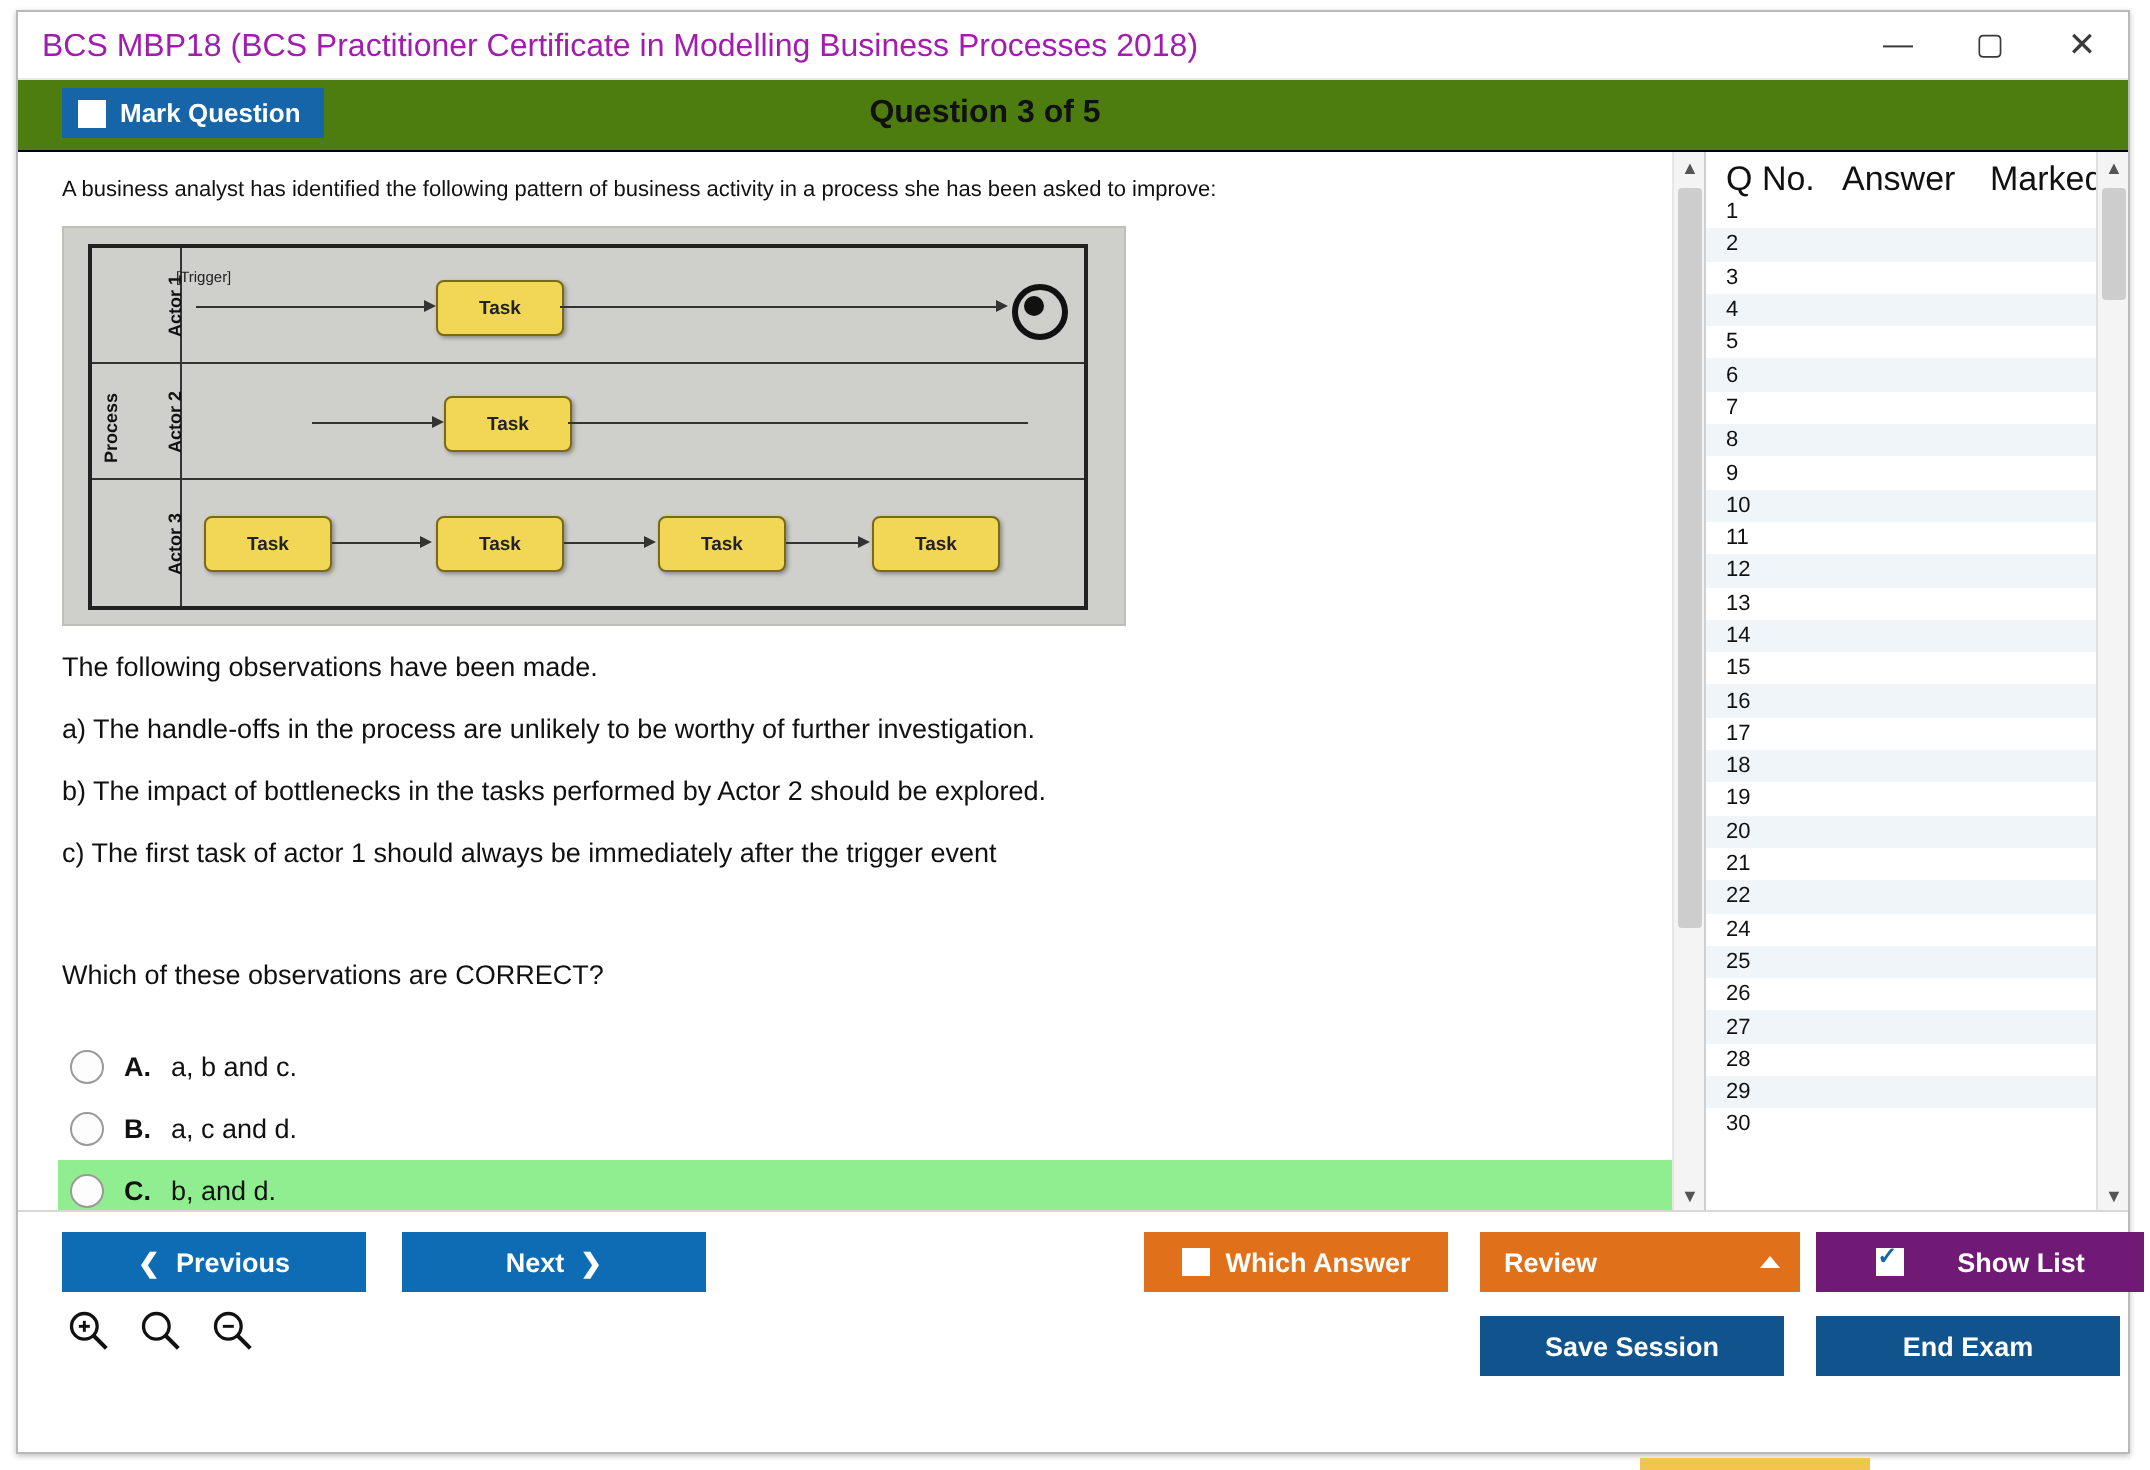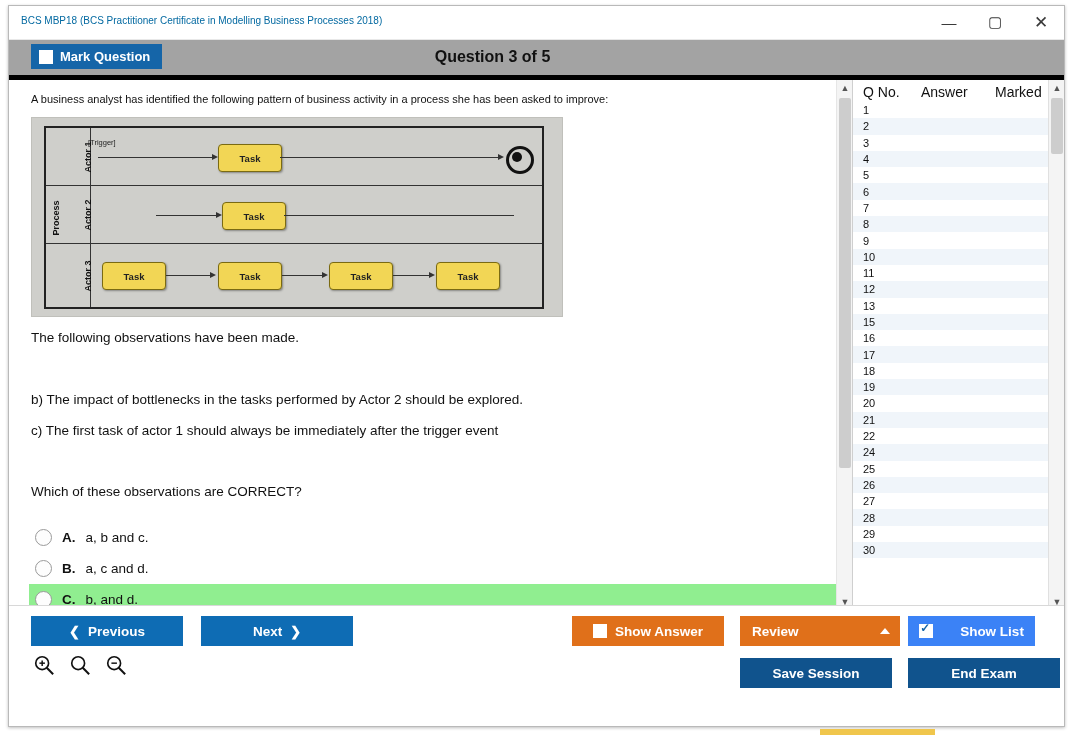--- a/index.html
+++ b/index.html
@@ -30,22 +30,22 @@
   .titlebar {
     position: relative;
     height: 33px;
     background: #ffffff;
     border-bottom: 1px solid #e8e8e8;
   }
   .titlebar .title {
     position: absolute;
     left: 12px;
     top: 9px;
-    font-size: 10px;
-    color: #0369a1;
+    font-size: 16px;
+    color: #a21caf;
     white-space: nowrap;
   }
   .winbtns {
     position: absolute;
     right: 0;
     top: 0;
     display: flex;
   }
   .winbtn {
     width: 46px;
@@ -54,22 +54,22 @@
     align-items: center;
     justify-content: center;
     font-size: 15px;
     color: #3a3a3a;
   }
   .winbtn.close { font-size: 17px; }
   
   .headerbar {
     position: relative;
     height: 35px;
-    background: #a3a3a3;
-    border-bottom: 5px solid #000000;
+    background: #4d7c0f;
+    border-bottom: 1px solid #000000;
   }
   .mark-question {
     position: absolute;
     left: 22px;
     top: 4px;
     height: 25px;
     padding: 0 12px 0 8px;
     background: #1565a8;
     color: #ffffff;
     font-size: 13px;
@@ -277,21 +277,21 @@
     top: 0;
     width: 212px;
     height: 530px;
     background: #ffffff;
     border-left: 1px solid #cfcfcf;
     box-sizing: border-box;
   }
   .list-head {
     position: relative;
     height: 22px;
-    font-size: 14px;
+    font-size: 17px;
     color: #111;
     text-decoration: underline;
   }
   .list-head span { position: absolute; top: 4px; }
   .list-head .c1 { left: 10px; }
   .list-head .c2 { left: 68px; }
   .list-head .c3 { left: 142px; }
   .list-rows {
     position: absolute;
     left: 0;
@@ -394,21 +394,21 @@
     display: flex;
     align-items: center;
     justify-content: center;
     gap: 8px;
     cursor: pointer;
   }
   .btn-prev { left: 22px; top: 10px; width: 152px; height: 30px; background: #0e6cb4; }
   .btn-next { left: 192px; top: 10px; width: 152px; height: 30px; background: #0e6cb4; }
   .btn-showanswer { left: 563px; top: 10px; width: 152px; height: 30px; background: #e0701a; }
   .btn-review { left: 731px; top: 10px; width: 160px; height: 30px; background: #e0701a; justify-content: flex-start; padding-left: 12px; }
-  .btn-showlist { left: 899px; top: 10px; width: 127px; height: 30px; background: #3b82f6; gap: 27px; }
+  .btn-showlist { left: 899px; top: 10px; width: 164px; height: 30px; background: #701a75; gap: 27px; }
   .btn-save { left: 731px; top: 52px; width: 152px; height: 30px; background: #10538d; }
   .btn-end { left: 899px; top: 52px; width: 152px; height: 30px; background: #10538d; }
   .review-caret {
     position: absolute;
     right: 10px;
     top: 12px;
     width: 0; height: 0;
     border-left: 5px solid transparent;
     border-right: 5px solid transparent;
     border-bottom: 6px solid #ffffff;
@@ -499,20 +499,21 @@
               <div class="arrowhead" style="left:164px; top:27.5px;"></div>
               <div class="flow" style="left:236px; top:31px; width:41px; height:1px;"></div>
               <div class="arrowhead" style="left:276px; top:27.5px;"></div>
               <div class="flow" style="left:347px; top:31px; width:37px; height:1px;"></div>
               <div class="arrowhead" style="left:383px; top:27.5px;"></div>
             </div>
           </div>
         </div>
 
         <div class="obs" style="top:250px;">The following observations have been made.</div>
+        <div class="obs" style="top:281px;">a) The handle-offs in the process are unlikely to be worthy of further investigation.</div>
         <div class="obs" style="top:312px;">b) The impact of bottlenecks in the tasks performed by Actor 2 should be explored.</div>
         <div class="obs" style="top:343px;">c) The first task of actor 1 should always be immediately after the trigger event</div>
         <div class="obs" style="top:404px;">Which of these observations are CORRECT?</div>
 
         <div class="opt-row" style="top:442px;">
           <span class="radio"></span>
           <span class="opt-letter">A.</span>
           <span>a, b and c.</span>
         </div>
         <div class="opt-row" style="top:473px;">
@@ -546,20 +547,21 @@
             <div class="qrow">4</div>
             <div class="qrow">5</div>
             <div class="qrow">6</div>
             <div class="qrow">7</div>
             <div class="qrow">8</div>
             <div class="qrow">9</div>
             <div class="qrow">10</div>
             <div class="qrow">11</div>
             <div class="qrow">12</div>
             <div class="qrow">13</div>
+            <div class="qrow">14</div>
             <div class="qrow">15</div>
             <div class="qrow">16</div>
             <div class="qrow">17</div>
             <div class="qrow">18</div>
             <div class="qrow">19</div>
             <div class="qrow">20</div>
             <div class="qrow">21</div>
             <div class="qrow">22</div>
             <div class="qrow">24</div>
             <div class="qrow">25</div>
@@ -581,21 +583,21 @@
       <button class="btn btn-prev">
         <span class="arrow-glyph">❮</span>
         <span>Previous</span>
       </button>
       <button class="btn btn-next">
         <span>Next</span>
         <span class="arrow-glyph">❯</span>
       </button>
       <button class="btn btn-showanswer">
         <span class="chk"></span>
-        <span>Show Answer</span>
+        <span>Which Answer</span>
       </button>
       <button class="btn btn-review">
         <span>Review</span>
         <span class="review-caret"></span>
       </button>
       <button class="btn btn-showlist">
         <span class="chk checked"></span>
         <span>Show List</span>
       </button>
       <button class="btn btn-save">

